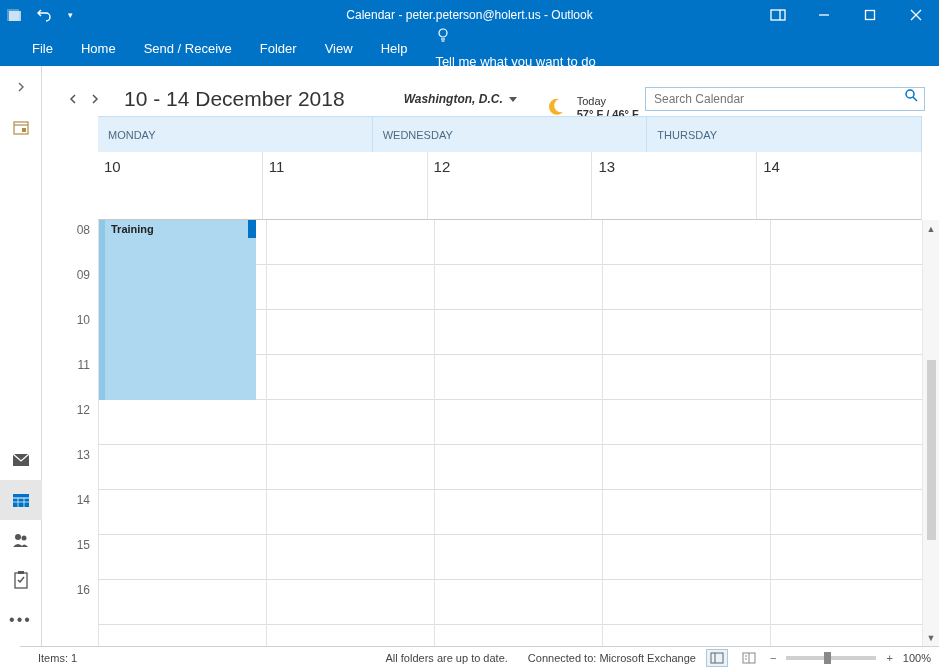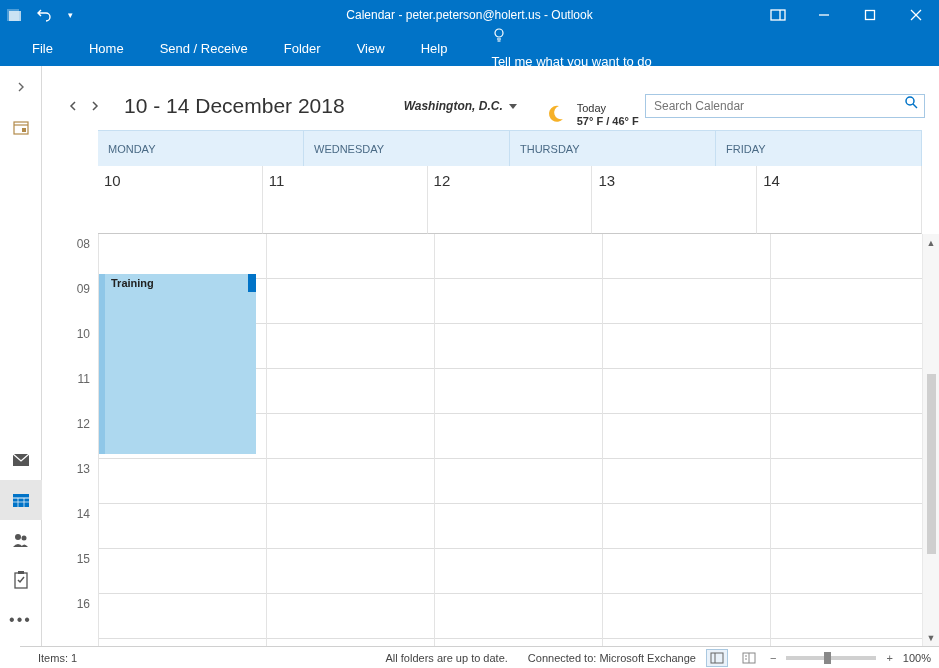--- a/index.html
+++ b/index.html
@@ -3,32 +3,32 @@
 <meta charset="utf-8">
 <style>
   * { box-sizing: border-box; margin: 0; padding: 0; }
   html, body { width: 939px; height: 668px; font-family: "Segoe UI", Arial, sans-serif; font-size: 12px; background: #fff; overflow: hidden; }
   .titlebar { height: 30px; background: #0173C7; color: #fff; display: flex; align-items: center; }
   .tb-left { display: flex; align-items: center; gap: 8px; padding-left: 6px; }
   .tb-icon svg { display: block; }
   .tb-title { position: absolute; left: 0; right: 0; text-align: center; font-size: 12px; color: #fff; pointer-events: none; }
   .tb-right { margin-left: auto; display: flex; }
   .sys-btn { width: 46px; height: 30px; display: flex; align-items: center; justify-content: center; cursor: pointer; }
-  .ribbon { height: 36px; background: #0173C7; color: #fff; display: flex; align-items: center; padding-left: 18px; gap: 8px; font-size: 13px; }
+  .ribbon { height: 36px; background: #0173C7; color: #fff; display: flex; align-items: center; padding-left: 18px; gap: 0; font-size: 13px; }
   .ribbon-tab { padding: 0 14px; height: 36px; display: flex; align-items: center; cursor: pointer; }
   .ribbon-spacer { width: 6px; }
   .tell-me { display: flex; align-items: flex-start; gap: 8px; padding-left: 8px; flex-direction: column; }
   .body-area { display: flex; height: calc(100% - 30px - 36px - 22px); }
   .left-rail { width: 42px; border-right: 1px solid #d9d9d9; display: flex; flex-direction: column; align-items: center; padding-top: 10px; }
   .rail-top { flex: 0 0 auto; display: flex; flex-direction: column; gap: 18px; align-items: center; }
   .rail-bottom { margin-top: auto; display: flex; flex-direction: column; gap: 0; align-items: center; width: 100%; padding-bottom: 6px; }
   .rail-btn { width: 42px; height: 40px; display: flex; align-items: center; justify-content: center; cursor: pointer; color: #5b5b5b; }
   .rail-btn.active { background: #e6e6e6; }
   .main { flex: 1; display: flex; flex-direction: column; }
-  .cal-header { height: 64px; display: flex; align-items: center; padding: 16px 14px 0 22px; gap: 4px; }
+  .cal-header { height: 50px; display: flex; align-items: center; padding: 16px 14px 0 22px; gap: 4px; }
   .nav-arrow { width: 18px; height: 24px; display: flex; align-items: center; justify-content: center; cursor: pointer; color: #555; }
   .date-range { font-size: 21px; color: #333; font-weight: 400; margin-left: 16px; }
   .location { margin-left: 55px; font-size: 12px; font-weight: 600; color: #333; display: flex; align-items: center; gap: 6px; cursor: pointer; font-style: italic; }
   .weather { display: flex; align-items: center; gap: 10px; margin-left: 24px; margin-top: 18px; }
   .weather-icon { color: #f2b01e; }
   .weather-text { font-size: 11px; line-height: 1.2; color: #333; }
   .weather-text .today { display: block; }
   .weather-text .temp { font-weight: 600; }
   .search-box { margin-left: auto; display: flex; border: 1px solid #a6c8e4; height: 24px; width: 280px; padding: 0 6px 0 8px; gap: 12px; }
   .search-box input { flex: 1; border: none; outline: none; font-size: 12px; color: #666; background: transparent; }
@@ -41,21 +41,21 @@
   .all-day-row { display: flex; height: 68px; }
   .all-day-gutter { width: 44px; }
   .all-day-cell { flex: 1; background: #fff; border-right: 1px solid #e3e3e3; border-bottom: 1px solid #c9c9c9; padding: 6px 0 0 6px; font-size: 15px; color: #333; }
   .all-day-cell:first-of-type { border-left: 1px solid #e3e3e3; }
   .time-gutter { width: 44px; }
   .hour-label { height: 45px; display: flex; align-items: flex-start; justify-content: flex-end; padding-right: 8px; padding-top: 2px; font-size: 12px; color: #666; border-top: 1px solid transparent; }
   .day-cols { flex: 1; display: flex; position: relative; }
   .day-col { flex: 1; border-right: 1px solid #e3e3e3; position: relative; }
   .day-col:first-child { border-left: 1px solid #e3e3e3; }
   .hour-slot { height: 45px; border-bottom: 1px solid #dedede; }
-  .event { position: absolute; left: 0; right: 10px; background: #add8ef; border-left: 6px solid #8fc7e8; padding: 3px 6px; font-size: 11px; font-weight: 600; color: #222; margin-top: 40px; }
+  .event { position: absolute; left: 0; right: 10px; background: #add8ef; border-left: 6px solid #8fc7e8; padding: 3px 6px; font-size: 11px; font-weight: 600; color: #222; }
   .event .mini { position: absolute; right: 0; top: 0; width: 8px; height: 18px; background: #0173C7; }
   .scrollbar { position: absolute; right: 0; top: 0; width: 17px; height: 100%; display: flex; flex-direction: column; align-items: center; background: #f6f6f6; border-left: 1px solid #e9e9e9; }
   .sb-arrow { width: 17px; height: 17px; display: flex; align-items: center; justify-content: center; color: #666; cursor: pointer; font-size: 9px; }
   .sb-thumb { position: absolute; width: 9px; left: 4px; background: #cfcfcf; border-radius: 0; cursor: pointer; }
   .statusbar { height: 22px; border-top: 1px solid #d0d0d0; display: flex; align-items: center; font-size: 11px; color: #444; background: #fff; padding: 0 8px; margin-left: 20px; }
   .sb-section { padding: 0 10px; }
   .sb-right { margin-left: auto; display: flex; align-items: center; gap: 10px; }
   .view-btn { width: 22px; height: 18px; display: flex; align-items: center; justify-content: center; cursor: pointer; color: #666; }
   .view-btn.active { border: 1px solid #aac8e0; background: #eaf2fa; }
   .zoom-slider { width: 90px; height: 4px; background: #d0d0d0; position: relative; }
@@ -221,21 +221,20 @@
       </div>
     </div>
 
     <div class="cal-grid-wrap">
 
       <div class="day-headers">
         <div class="time-gutter-head"></div>
         <div class="day-head">MONDAY</div>
         <div class="day-head">WEDNESDAY</div>
         <div class="day-head">THURSDAY</div>
-        <div class="day-head">FRIDAY</div>
         <div style="width:17px"></div>
       </div>
 
       <div class="all-day-row">
         <div class="all-day-gutter"></div>
         <div class="all-day-cell">10</div>
         <div class="all-day-cell">11</div>
         <div class="all-day-cell">12</div>
         <div class="all-day-cell">13</div>
         <div class="all-day-cell">14</div>

